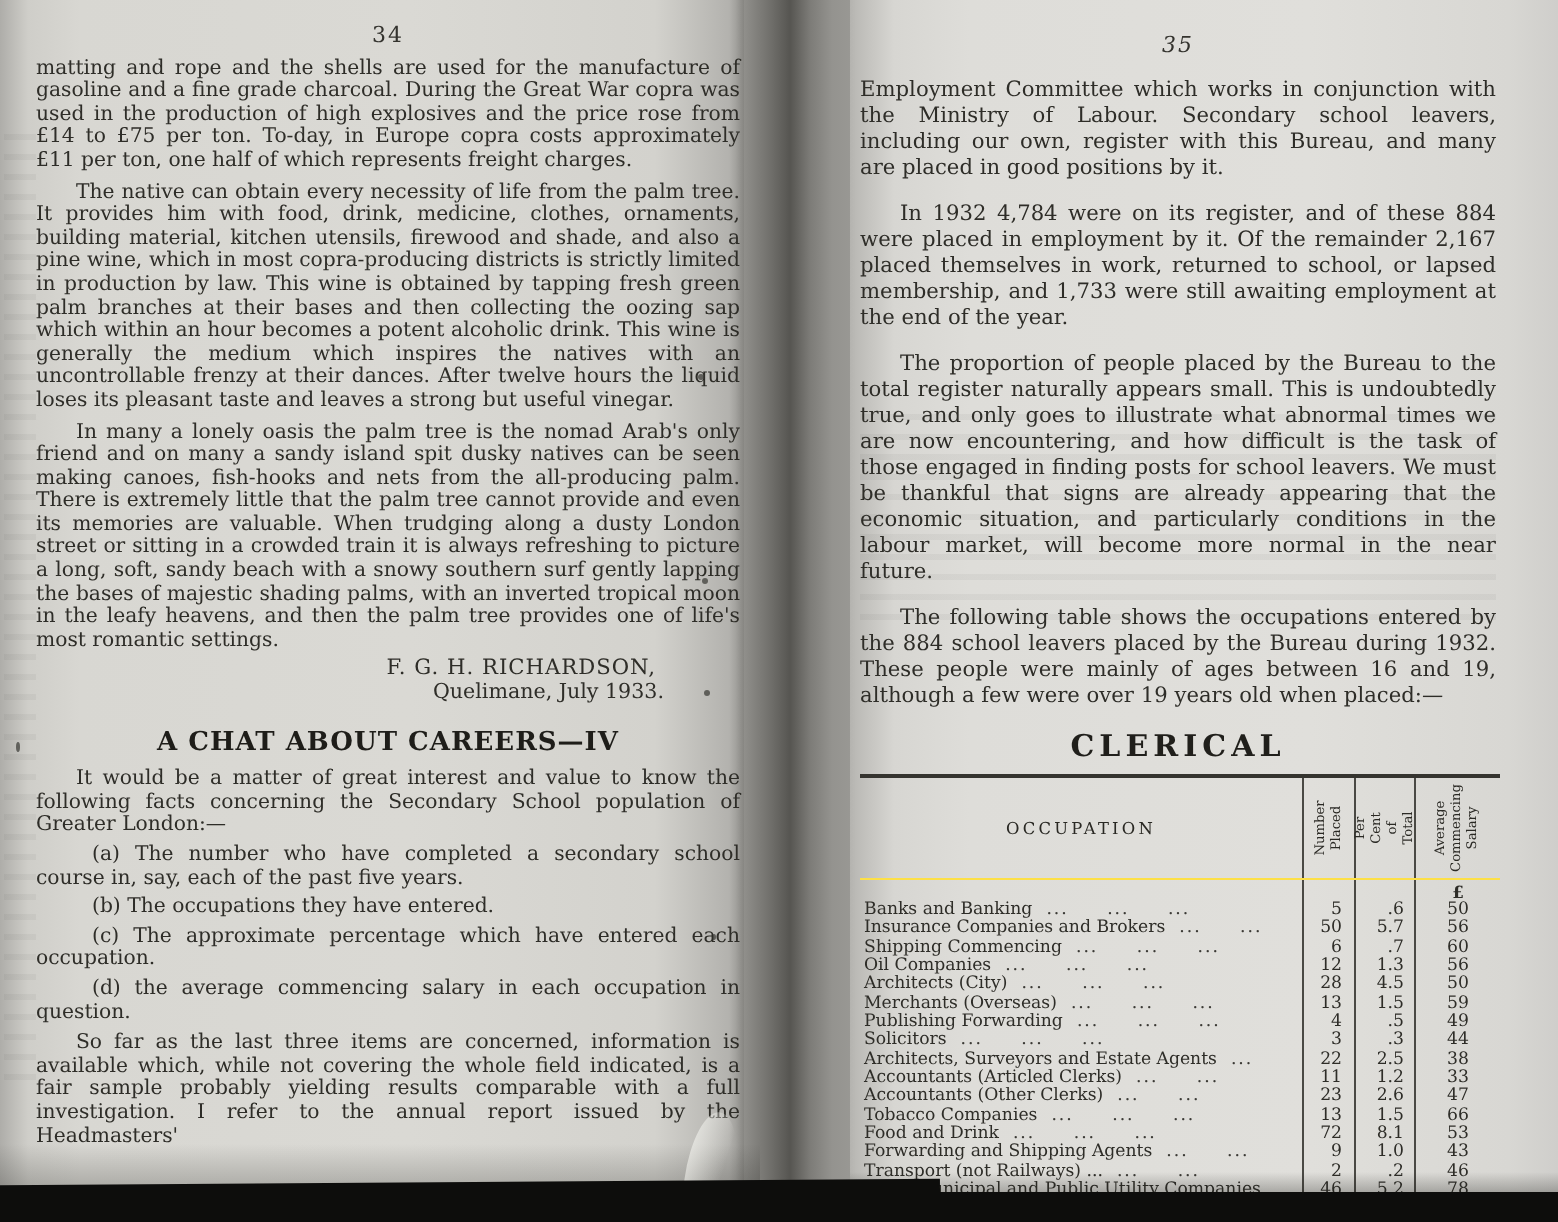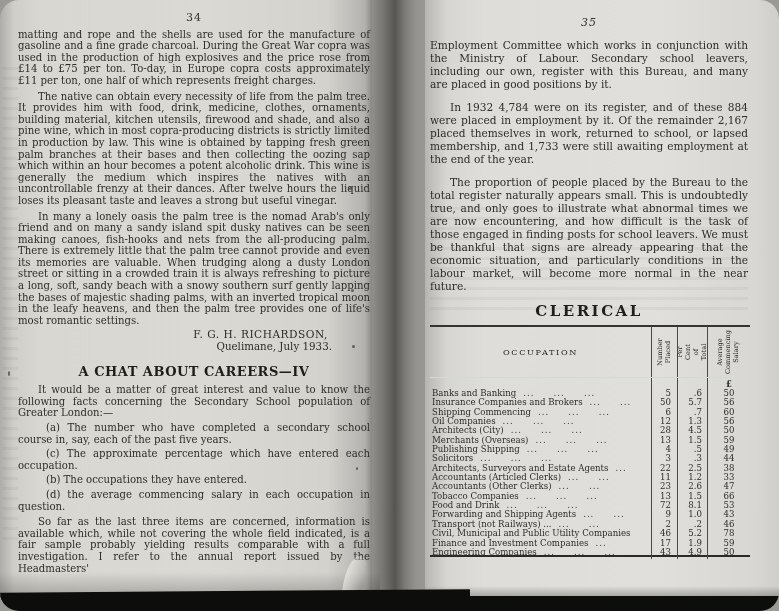--- a/index.html
+++ b/index.html
@@ -1,17 +1,17 @@
 <!DOCTYPE html>
 <html><head>
 <meta charset="utf-8">
 <style>
   html,body{margin:0;padding:0;}
   body{width:779px;height:611px;overflow:hidden;background:#9a9995;}
-  .scan{position:relative;width:779px;height:611px;font-family:"DejaVu Serif","Liberation Serif",serif;color:#2e2d28;overflow:hidden;border-radius:19px;}
+  .scan{position:relative;width:779px;height:611px;font-family:"DejaVu Serif","Liberation Serif",serif;color:#2e2d28;overflow:hidden;}
 
   
   .page-left{position:absolute;left:0;top:0;width:372px;height:600px;
     background:linear-gradient(90deg,#aeada9 0px,#cfcec9 14px,#d8d7d2 40px,#dad9d4 55%,#d3d2cd 88%,#b3b2ae 98%,#8f8e8a 100%);}
   .page-right{position:absolute;left:425px;top:0;width:354px;height:604px;
     background:linear-gradient(90deg,#b7b6b2 0px,#d7d6d2 22px,#deddd9 60px,#e0dfdb 65%,#d8d7d3 93%,#cfcecb 100%);}
   .gutter{position:absolute;left:368px;top:0;width:60px;height:604px;
     background:linear-gradient(90deg,rgba(80,79,75,0) 0%,rgba(80,79,75,.55) 28%,rgba(60,59,55,.72) 45%,rgba(90,89,85,.45) 62%,rgba(120,119,115,.18) 80%,rgba(120,119,115,0) 100%);}
   .left-bottom-shadow{position:absolute;left:0;top:572px;width:380px;height:26px;
     background:linear-gradient(180deg,rgba(40,40,36,0) 0%,rgba(40,40,36,.30) 100%);}
@@ -85,33 +85,34 @@
     <div class="sig">
       <div class="sig-name">F. G. H. RICHARDSON,</div>
       <div class="sig-place">Quelimane, July 1933.</div>
     </div>
 
     <p class="chapter-head">A CHAT ABOUT CAREERS—IV</p>
 
     <p class="para">It would be a matter of great interest and value to know the following facts concerning the Secondary School population of Greater London:—</p>
 
     <p class="list-item"><span>(a)</span><span>  The number who have completed a secondary school course in, say, each of the past five years.</span></p>
+    <p class="list-item"><span>(b)</span><span>  The occupations they have entered.</span></p>
     <p class="list-item"><span>(c)</span><span>  The approximate percentage which have entered each occupation.</span></p>
-    <p class="list-item"><span>(b)</span><span>  The occupations they have entered.</span></p>
     <p class="list-item"><span>(d)</span><span>  the average commencing salary in each occupation in question.</span></p>
 
     <p class="para">So far as the last three items are concerned, information is available which, while not covering the whole field indicated, is a fair sample probably yielding results comparable with a full investigation.  I refer to the annual report issued by the Headmasters'</p>
   </div>
 
   <div class="body-r">
     <span class="pgno">35</span>
 
     <p class="para noindent">Employment Committee which works in conjunction with the Ministry of Labour.  Secondary school leavers, including our own, register with this Bureau, and many are placed in good positions by it.</p>
     <p class="para">In 1932 4,784 were on its register, and of these 884 were placed in employment by it.  Of the remainder 2,167 placed themselves in work, returned to school, or lapsed membership, and 1,733 were still awaiting employment at the end of the year.</p>
     <p class="para">The proportion of people placed by the Bureau to the total register naturally appears small.  This is undoubtedly true, and only goes to illustrate what abnormal times we are now encountering, and how difficult is the task of those engaged in finding posts for school leavers.  We must be thankful that signs are already appearing that the economic situation, and particularly conditions in the labour market, will become more normal in the near future.</p>
+    <p class="para">The following table shows the occupations entered by the 884 school leavers placed by the Bureau during 1932.  These people were mainly of ages between 16 and 19, although a few were over 19 years old when placed:—</p>
 
     <p class="clerical">CLERICAL</p>
 
     <div class="occ-table">
 
       <div class="trow thead-row">
         <div class="cell occ-head">OCCUPATION</div>
         <div class="cell cnum">
             <span class="vhead">Number
 Placed</span>
@@ -183,21 +184,21 @@
           <span class="occcell">
             <span>Merchants (Overseas)</span>
             <span class="dots">...  ...  ...</span>
           </span>
           <span class="cnum">13</span>
           <span class="cpct">1.5</span>
           <span class="csal">59</span>
         </div>
       <div class="trow drow">
           <span class="occcell">
-            <span>Publishing Shipping</span>
+            <span>Publishing Forwarding</span>
             <span class="dots">...  ...  ...</span>
           </span>
           <span class="cnum">4</span>
           <span class="cpct">.5</span>
           <span class="csal">49</span>
         </div>
       <div class="trow drow">
           <span class="occcell">
             <span>Solicitors</span>
             <span class="dots">...  ...  ...</span>

